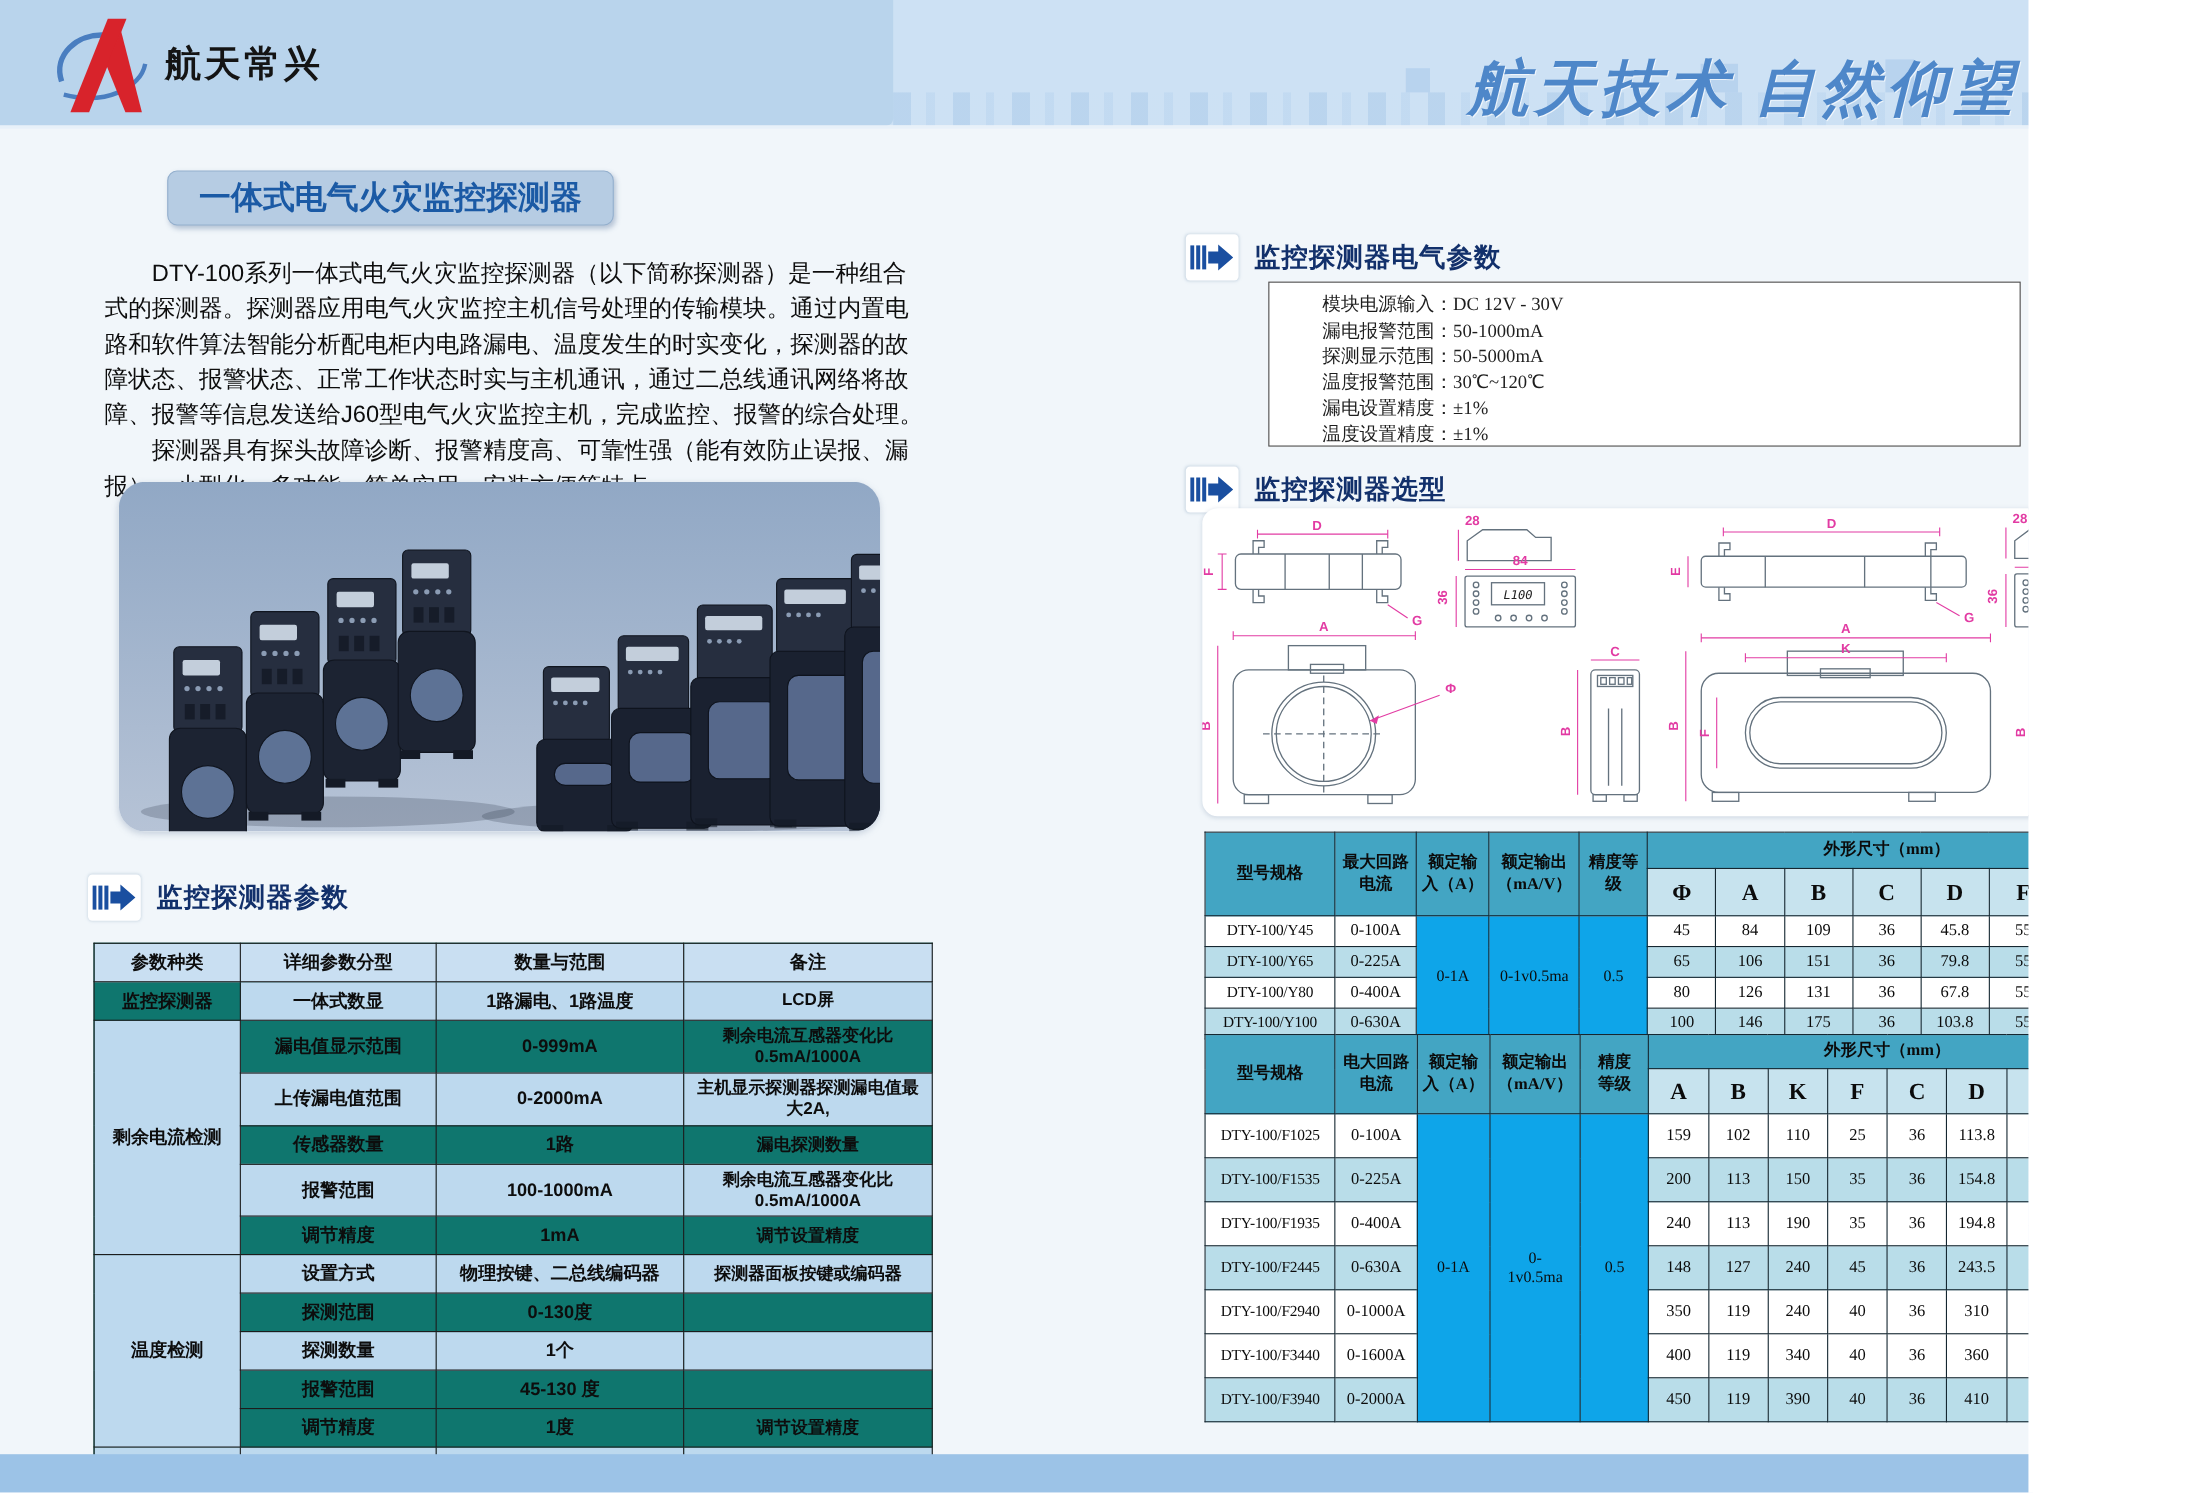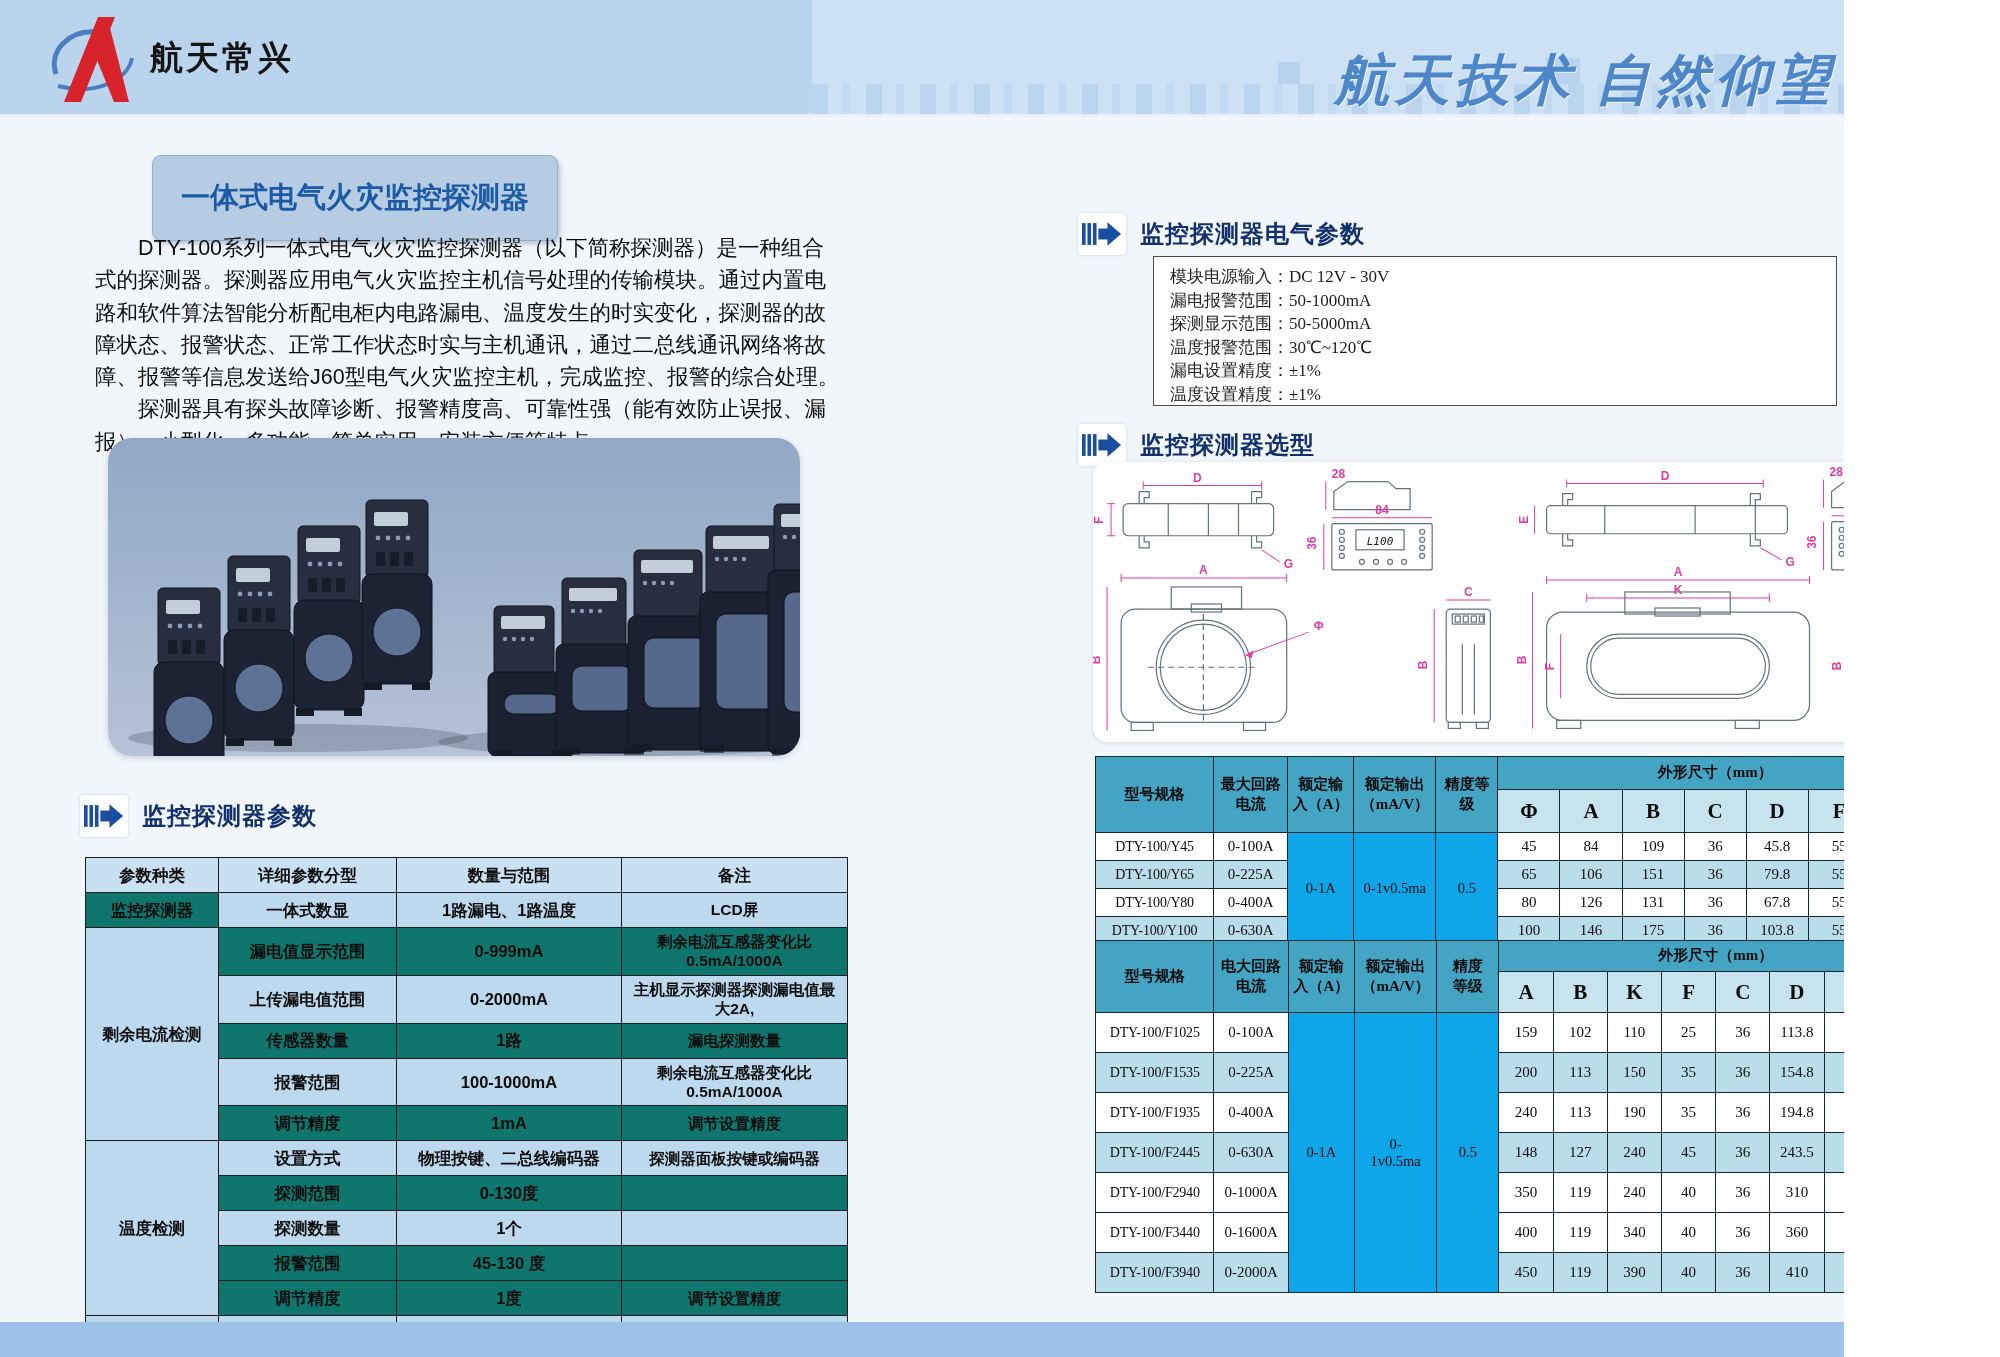--- a/index.html
+++ b/index.html
@@ -13,21 +13,21 @@
     background:repeating-linear-gradient(90deg,rgba(130,175,220,.45) 0 16px,rgba(200,225,245,.1) 16px 30px,rgba(150,190,230,.35) 30px 38px,rgba(200,225,245,.05) 38px 54px);}
   .deco{position:absolute;background:rgba(140,185,228,.32);}
   .banner-edge{position:absolute;left:0;top:114px;width:2000px;height:3px;background:#e8f1f9;}
 
   .logo{position:absolute;left:40px;top:8px;width:420px;height:100px;display:flex;align-items:center;}
   .logo-text{font-family:"Liberation Serif",serif;font-size:33px;font-weight:bold;color:#141414;margin-left:6px;letter-spacing:3px;}
   .slogan{position:absolute;right:165px;top:44px;font-size:55px;font-weight:bold;font-style:italic;color:#4e87c9;letter-spacing:5px;text-shadow:1px 1px 0 rgba(255,255,255,.7);}
 
   
   .title-badge{position:absolute;left:152px;top:155px;background:#b6cce3;border:1px solid #93afcd;border-radius:9px;
-    padding:22px 28px;font-size:29px;font-weight:bold;color:#1b5aa5;box-shadow:2px 3px 5px rgba(110,135,170,.45);}
+    padding:4px 28px;font-size:29px;font-weight:bold;color:#1b5aa5;box-shadow:2px 3px 5px rgba(110,135,170,.45);}
   .intro{position:absolute;left:95px;top:232px;width:748px;font-size:21.5px;line-height:1.5;color:#0d0d0d;font-weight:500;}
   .intro p{margin:0;text-indent:2em;}
 
   .photo{position:absolute;left:108px;top:438px;width:692px;height:318px;border-radius:24px;overflow:hidden;box-shadow:0 2px 6px rgba(120,140,170,.35);}
 
   .section-h{position:absolute;display:flex;align-items:center;gap:14px;}
   .arrow-box{width:48px;height:42px;background:#ffffff;border-radius:4px;display:flex;align-items:center;justify-content:center;box-shadow:0 0 3px rgba(120,150,180,.4);}
   .section-label{font-size:24px;font-weight:bold;color:#12306b;letter-spacing:1px;}
 
   
@@ -35,21 +35,21 @@
   #params-table th,#params-table td{border:1.6px solid #1c1c1c;text-align:center;vertical-align:middle;
     font-size:16.5px;font-weight:bold;color:#0d0d0d;padding:4px 5px;line-height:1.25;}
   #params-table th{background:#c9dff2;height:26px;}
   #params-table td.shade{background:#bdd9ee;}
   #params-table td.remark{font-size:15.5px;white-space:pre-line;}
   #params-table td{height:26px;}
 
   
   .ebox{position:absolute;left:1153px;top:256px;width:682px;height:148px;background:#ffffff;border:1.5px solid #4a4a4a;display:flex;}
   .ebox-col{padding:8px 0 0 16px;font-family:"Liberation Serif",serif;font-size:17px;color:#1e1e1e;line-height:23.5px;}
-  .ebox-col.left{width:336px;}
+  .ebox-col.left{width:336px;margin-left:32px;}
   .ebox-col.right{flex:1;border-left:1px solid #4a4a4a;}
 
   .drawings{position:absolute;left:1093px;top:462px;width:855px;height:280px;background:#ffffff;border-radius:14px;box-shadow:0 1px 4px rgba(130,150,175,.3);}
 
   .sel-table{position:absolute;border-collapse:collapse;table-layout:fixed;background:#ffffff;font-family:"Liberation Serif",serif;}
   .sel-table th,.sel-table td{border:1.6px solid #152731;text-align:center;vertical-align:middle;color:#0b0b0b;padding:1px 2px;}
   .sel-table th.h-teal{background:#43a5c3;font-size:15px;font-weight:600;white-space:pre-line;line-height:1.3;}
   .sel-table th.h-letter{background:#c7e3ee;font-size:21px;font-weight:600;font-family:"Liberation Serif",serif;}
   .sel-table td{font-size:15px;}
   .sel-table td.model{font-size:14px;letter-spacing:-.2px;}

